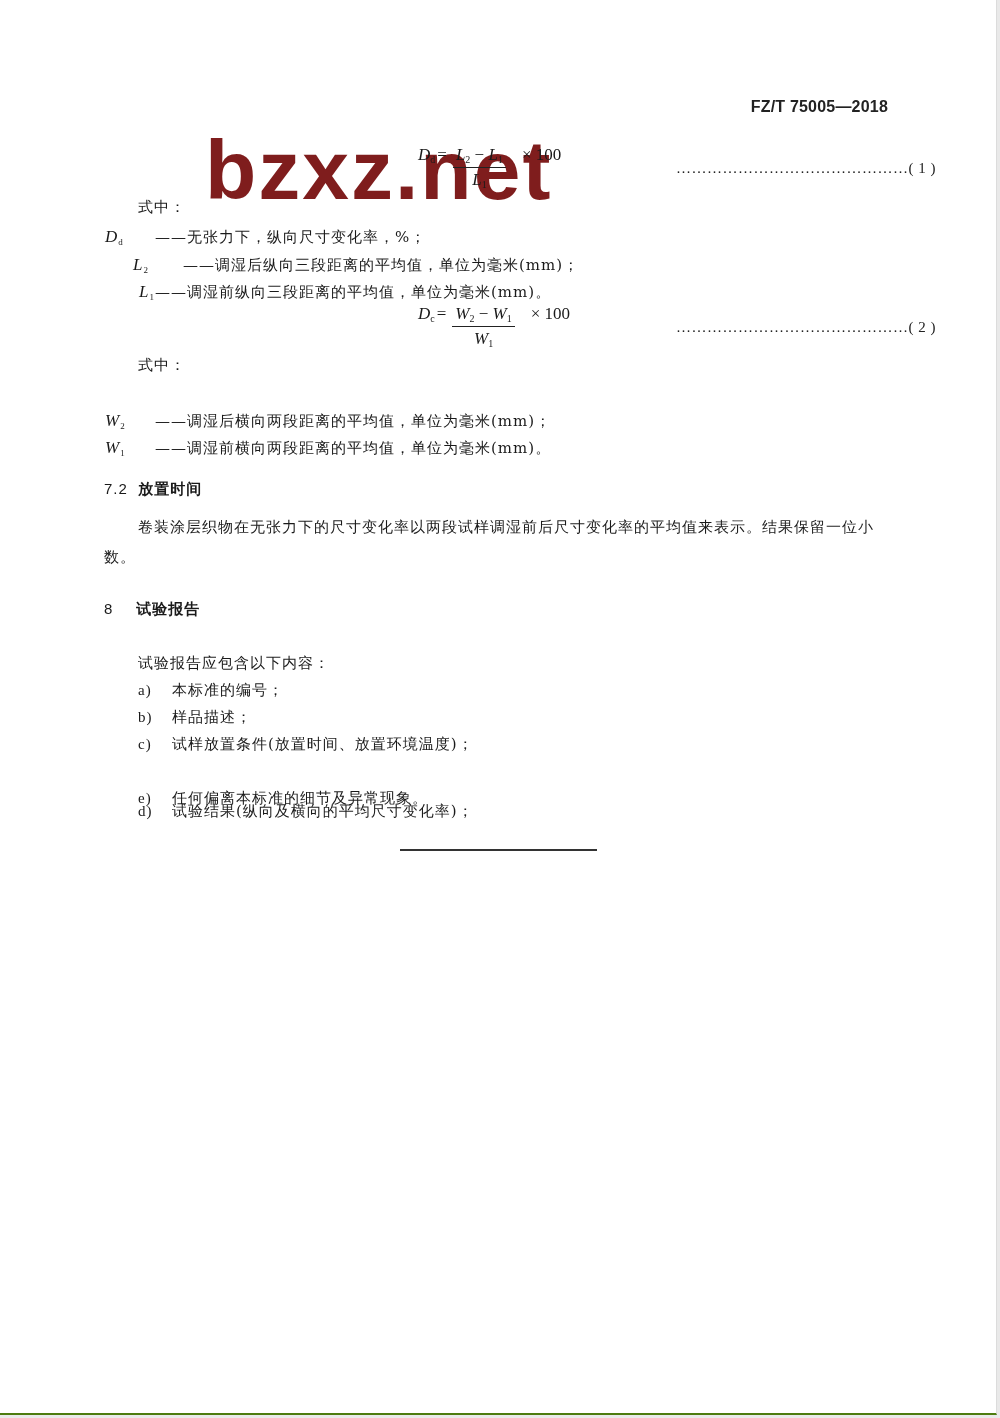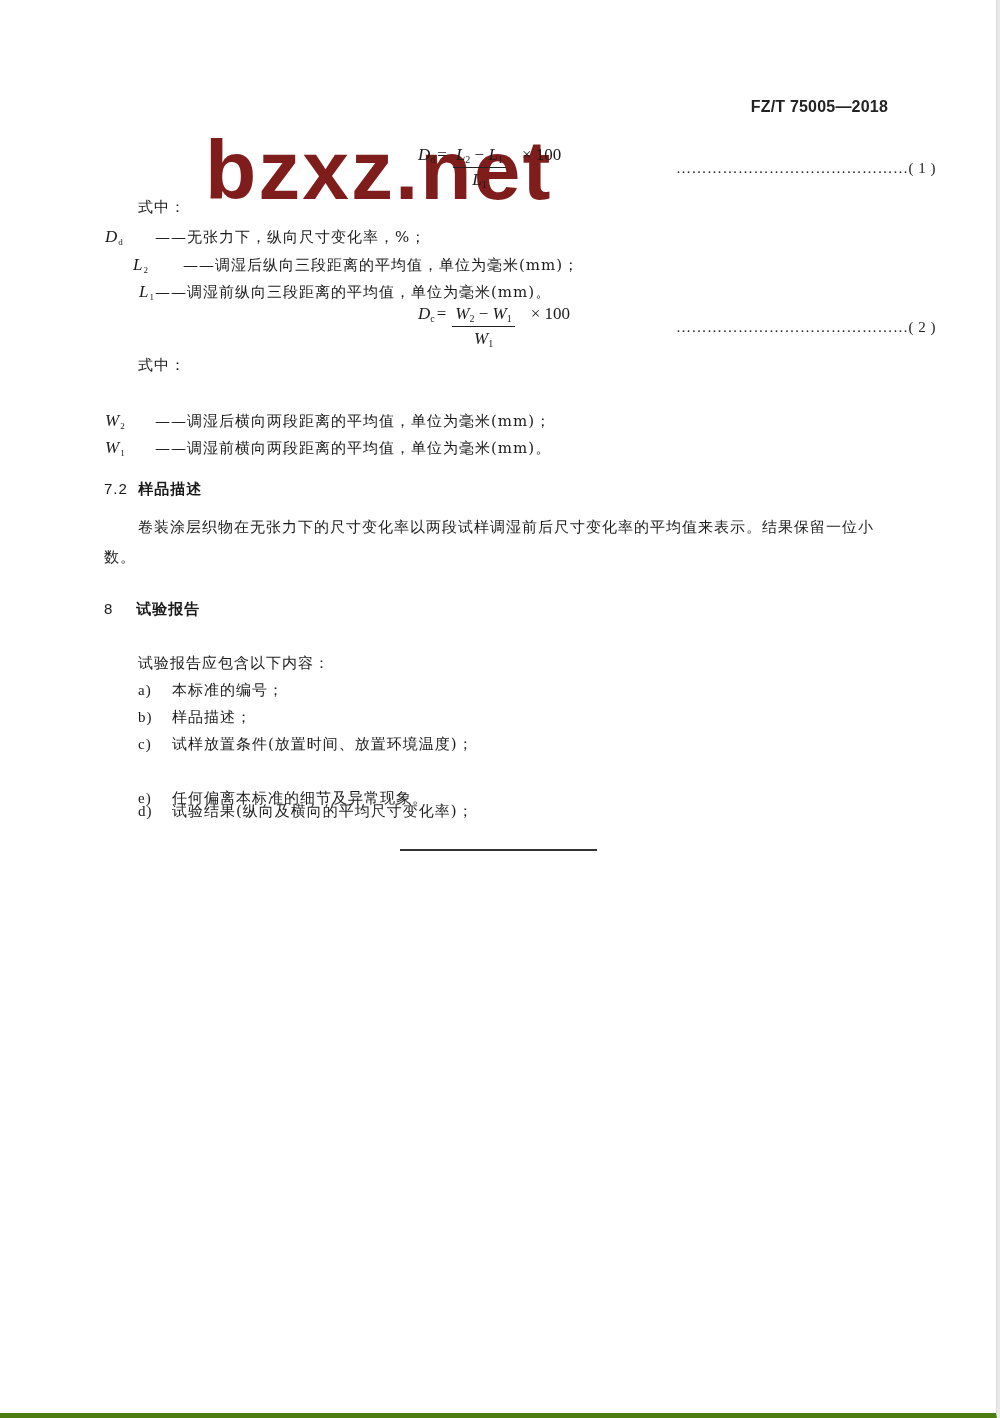--- a/index.html
+++ b/index.html
@@ -2,21 +2,21 @@
 <html><head>
 <meta charset="utf-8">
 <style>
   html, body { margin: 0; padding: 0; }
   body {
     width: 1000px; height: 1418px; background: #e9e9e9; position: relative; overflow: hidden;
     font-family: "DejaVu Serif", "Liberation Serif", serif; color: #1a1a1a;
   }
   .page {
     position: absolute; left: 0; top: 0; width: 996px; height: 1413px;
-    background: #ffffff; border-right: 1px solid #dcdcdc; border-bottom: 6px solid #4d7c0f;
+    background: #ffffff; border-right: 1px solid #dcdcdc; border-bottom: 2px solid #4d7c0f;
   }
   .abs { position: absolute; white-space: nowrap; }
   .std-code {
     right: 108px; top: 98px; font-family: "Liberation Sans", sans-serif; font-weight: bold;
     font-size: 16px; letter-spacing: 0.2px; color: #222;
   }
   .watermark {
     left: 205px; top: 128px; font-family: "Liberation Sans", sans-serif; font-weight: bold;
     font-size: 84px; color: #7f1d1d; letter-spacing: 2px; line-height: 1;
   }
@@ -84,21 +84,21 @@
   <div class="abs text" style="left:138px; top:358px;">式中：</div>
   <div class="abs text" style="left:105px; top:412px;">
     <span class="var"><span>W</span><sub>2</sub></span><span>——调湿后横向两段距离的平均值，单位为毫米(mm)；</span>
   </div>
   <div class="abs text" style="left:105px; top:439px;">
     <span class="var"><span>W</span><sub>1</sub></span><span>——调湿前横向两段距离的平均值，单位为毫米(mm)。</span>
   </div>
 
   <div class="abs heading" style="left:104px; top:480px;">
     <span class="no" style="width:28px;">7.2</span>
-    <span>样品描述</span>
+    <span>放置时间</span>
   </div>
   <div class="abs text para" style="left:104px; top:512px; text-indent:34px;">卷装涂层织物在无张力下的尺寸变化率以两段试样调湿前后尺寸变化率的平均值来表示。结果保留一位小数。</div>
 
   <div class="abs heading" style="left:104px; top:600px;">
     <span class="no" style="width:26px;">8</span>
     <span>试验报告</span>
   </div>
   <div class="abs text" style="left:138px; top:656px;">试验报告应包含以下内容：</div>
 
   <div class="abs text" style="left:138px; top:683px;">

